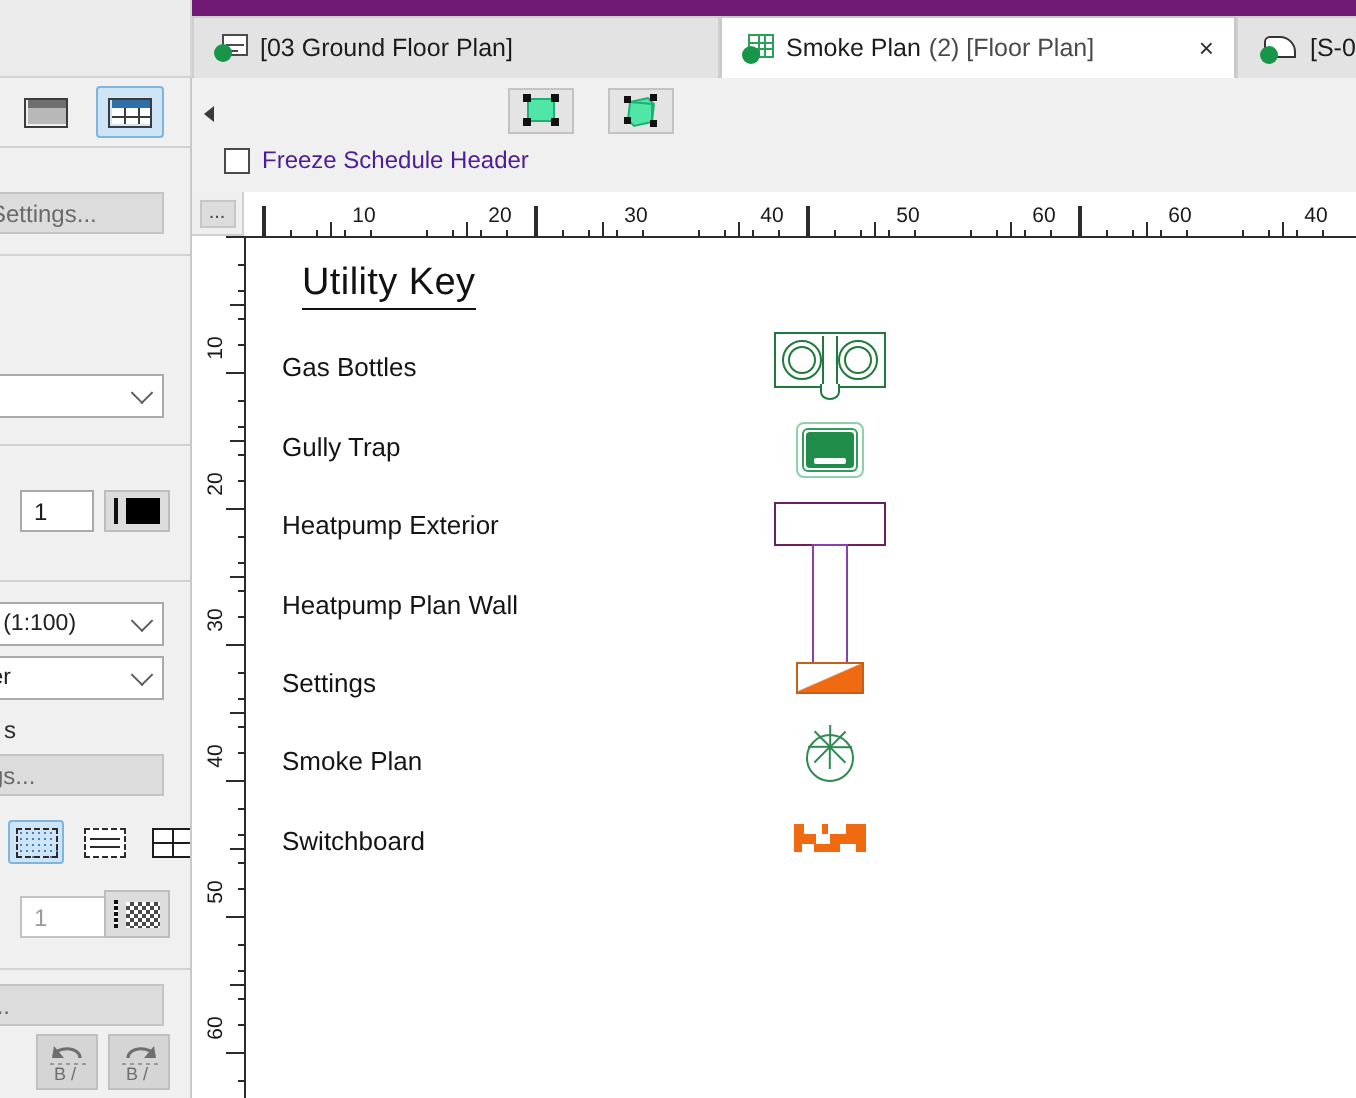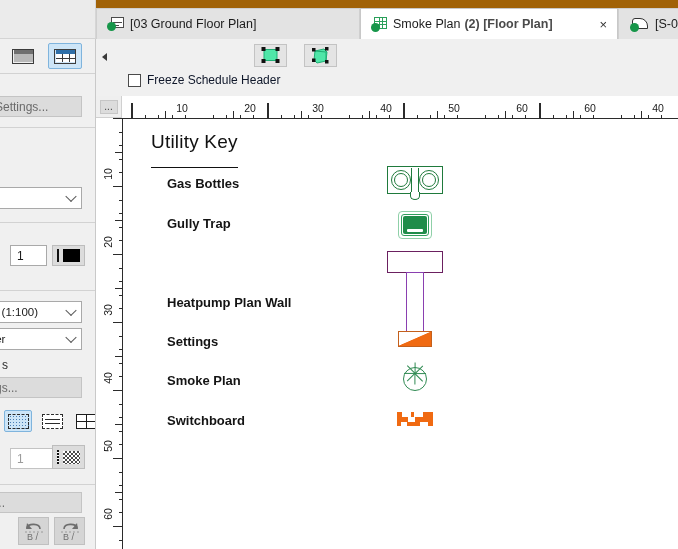--- a/index.html
+++ b/index.html
@@ -20,21 +20,21 @@
     position: relative;
     width: 678px;
     height: 549px;
   }
 
   
   .tabbar {
     position: absolute;
     left: 0; top: 0;
     width: 678px; height: 39px;
-    background: #a16207;
+    background: #701a75;
     border-bottom: 1px solid #d4d4d4;
     box-sizing: border-box;
   }
   .tab-leftpad {
     position: absolute;
     left: 0; top: 0;
     width: 96px; height: 38px;
     background: #ebebeb;
     border-right: 1px solid #d6d6d6;
     box-sizing: border-box;
@@ -58,21 +58,21 @@
   .tab.active {
     background: #ffffff;
     border-color: #c8c8c8;
     z-index: 3;
   }
   .tab-inactive-1 { left: 96px; width: 264px; }
   .tab-active-1   { left: 360px; width: 258px; }
   .tab-inactive-2 { left: 618px; width: 80px; }
 
   .tab-label { margin-left: 6px; }
-  .tab-sub { color: #4a4a4a; font-weight: bold; }
+  .tab-sub { color: #4a4a4a; }
   .tab-close {
     position: absolute;
     right: 10px; top: 50%;
     transform: translateY(-50%);
     font-size: 13px;
     color: #333;
     line-height: 1;
     cursor: pointer;
   }
 
@@ -318,23 +318,22 @@
     background: #e4e4e4;
     border: 1px solid #c3c3c3;
     display: flex; align-items: center; justify-content: center;
     cursor: pointer;
   }
   .tbtn-1 { left: 158px; }
   .tbtn-2 { left: 208px; }
   .chkrow {
     position: absolute; left: 16px; top: 34px;
     display: flex; align-items: center;
-    font-size: 12px; color: #0f172a;
+    font-size: 12px; color: #4c1d95;
     cursor: pointer;
-    margin-left: 16px;
   }
   .chkbox {
     width: 13px; height: 13px; box-sizing: border-box;
     border: 1.3px solid #4a4a4a; background: #fff;
     margin-right: 6px;
   }
 
   
   .ruler-corner {
     position: absolute; left: 0; top: 57px;
@@ -389,29 +388,28 @@
     border-left: 1.5px solid #2b2b2b;
     border-top: 1.5px solid #2b2b2b;
     box-sizing: border-box;
     overflow: hidden;
   }
   .key-title {
     position: absolute; left: 28px; top: 12px;
     font-size: 19px; color: #111;
     letter-spacing: 0.2px;
     border-bottom: 1.6px solid #111;
-    padding-bottom: 14px;
+    padding-bottom: 1px;
     line-height: 1.15;
     font-family: "Liberation Sans", sans-serif;
   }
   .key-row-label {
-    position: absolute; left: 44px;
+    position: absolute; left: 18px;
     font-size: 13px; color: #141414;
     white-space: nowrap;
-    font-weight: bold;
   }
   .sym { position: absolute; }
 
   
   .sym-gas { width: 56px; height: 34px; }
   .sym-gas .box {
     position:absolute; left:0; top:0; width:56px; height:28px;
     border:1.4px solid #1f7a3c; box-sizing:border-box; background:#fff;
   }
   .sym-gas .c {
@@ -771,20 +769,21 @@
         <span class="lbl" style="top: 328px;">50</span>
         <span class="lbl" style="top: 396px;">60</span>
       </div>
 
     <div class="canvas">
 
       <div class="key-title">Utility Key</div>
 
       <div class="key-row-label" style="top:57px">Gas Bottles</div>
       <div class="key-row-label" style="top:97px">Gully Trap</div>
+      <div class="key-row-label" style="top:136px">Heatpump Exterior</div>
       <div class="key-row-label" style="top:176px">Heatpump Plan Wall</div>
       <div class="key-row-label" style="top:215px">Settings</div>
       <div class="key-row-label" style="top:254px">Smoke Plan</div>
       <div class="key-row-label" style="top:294px">Switchboard</div>
 
       <div class="sym sym-gas" style="left:264px; top:47px;">
         <span class="box"></span>
         <span class="c" style="left:4px;"></span>
         <span class="c2" style="left:7px;"></span>
         <span class="c" style="left:32px;"></span>

